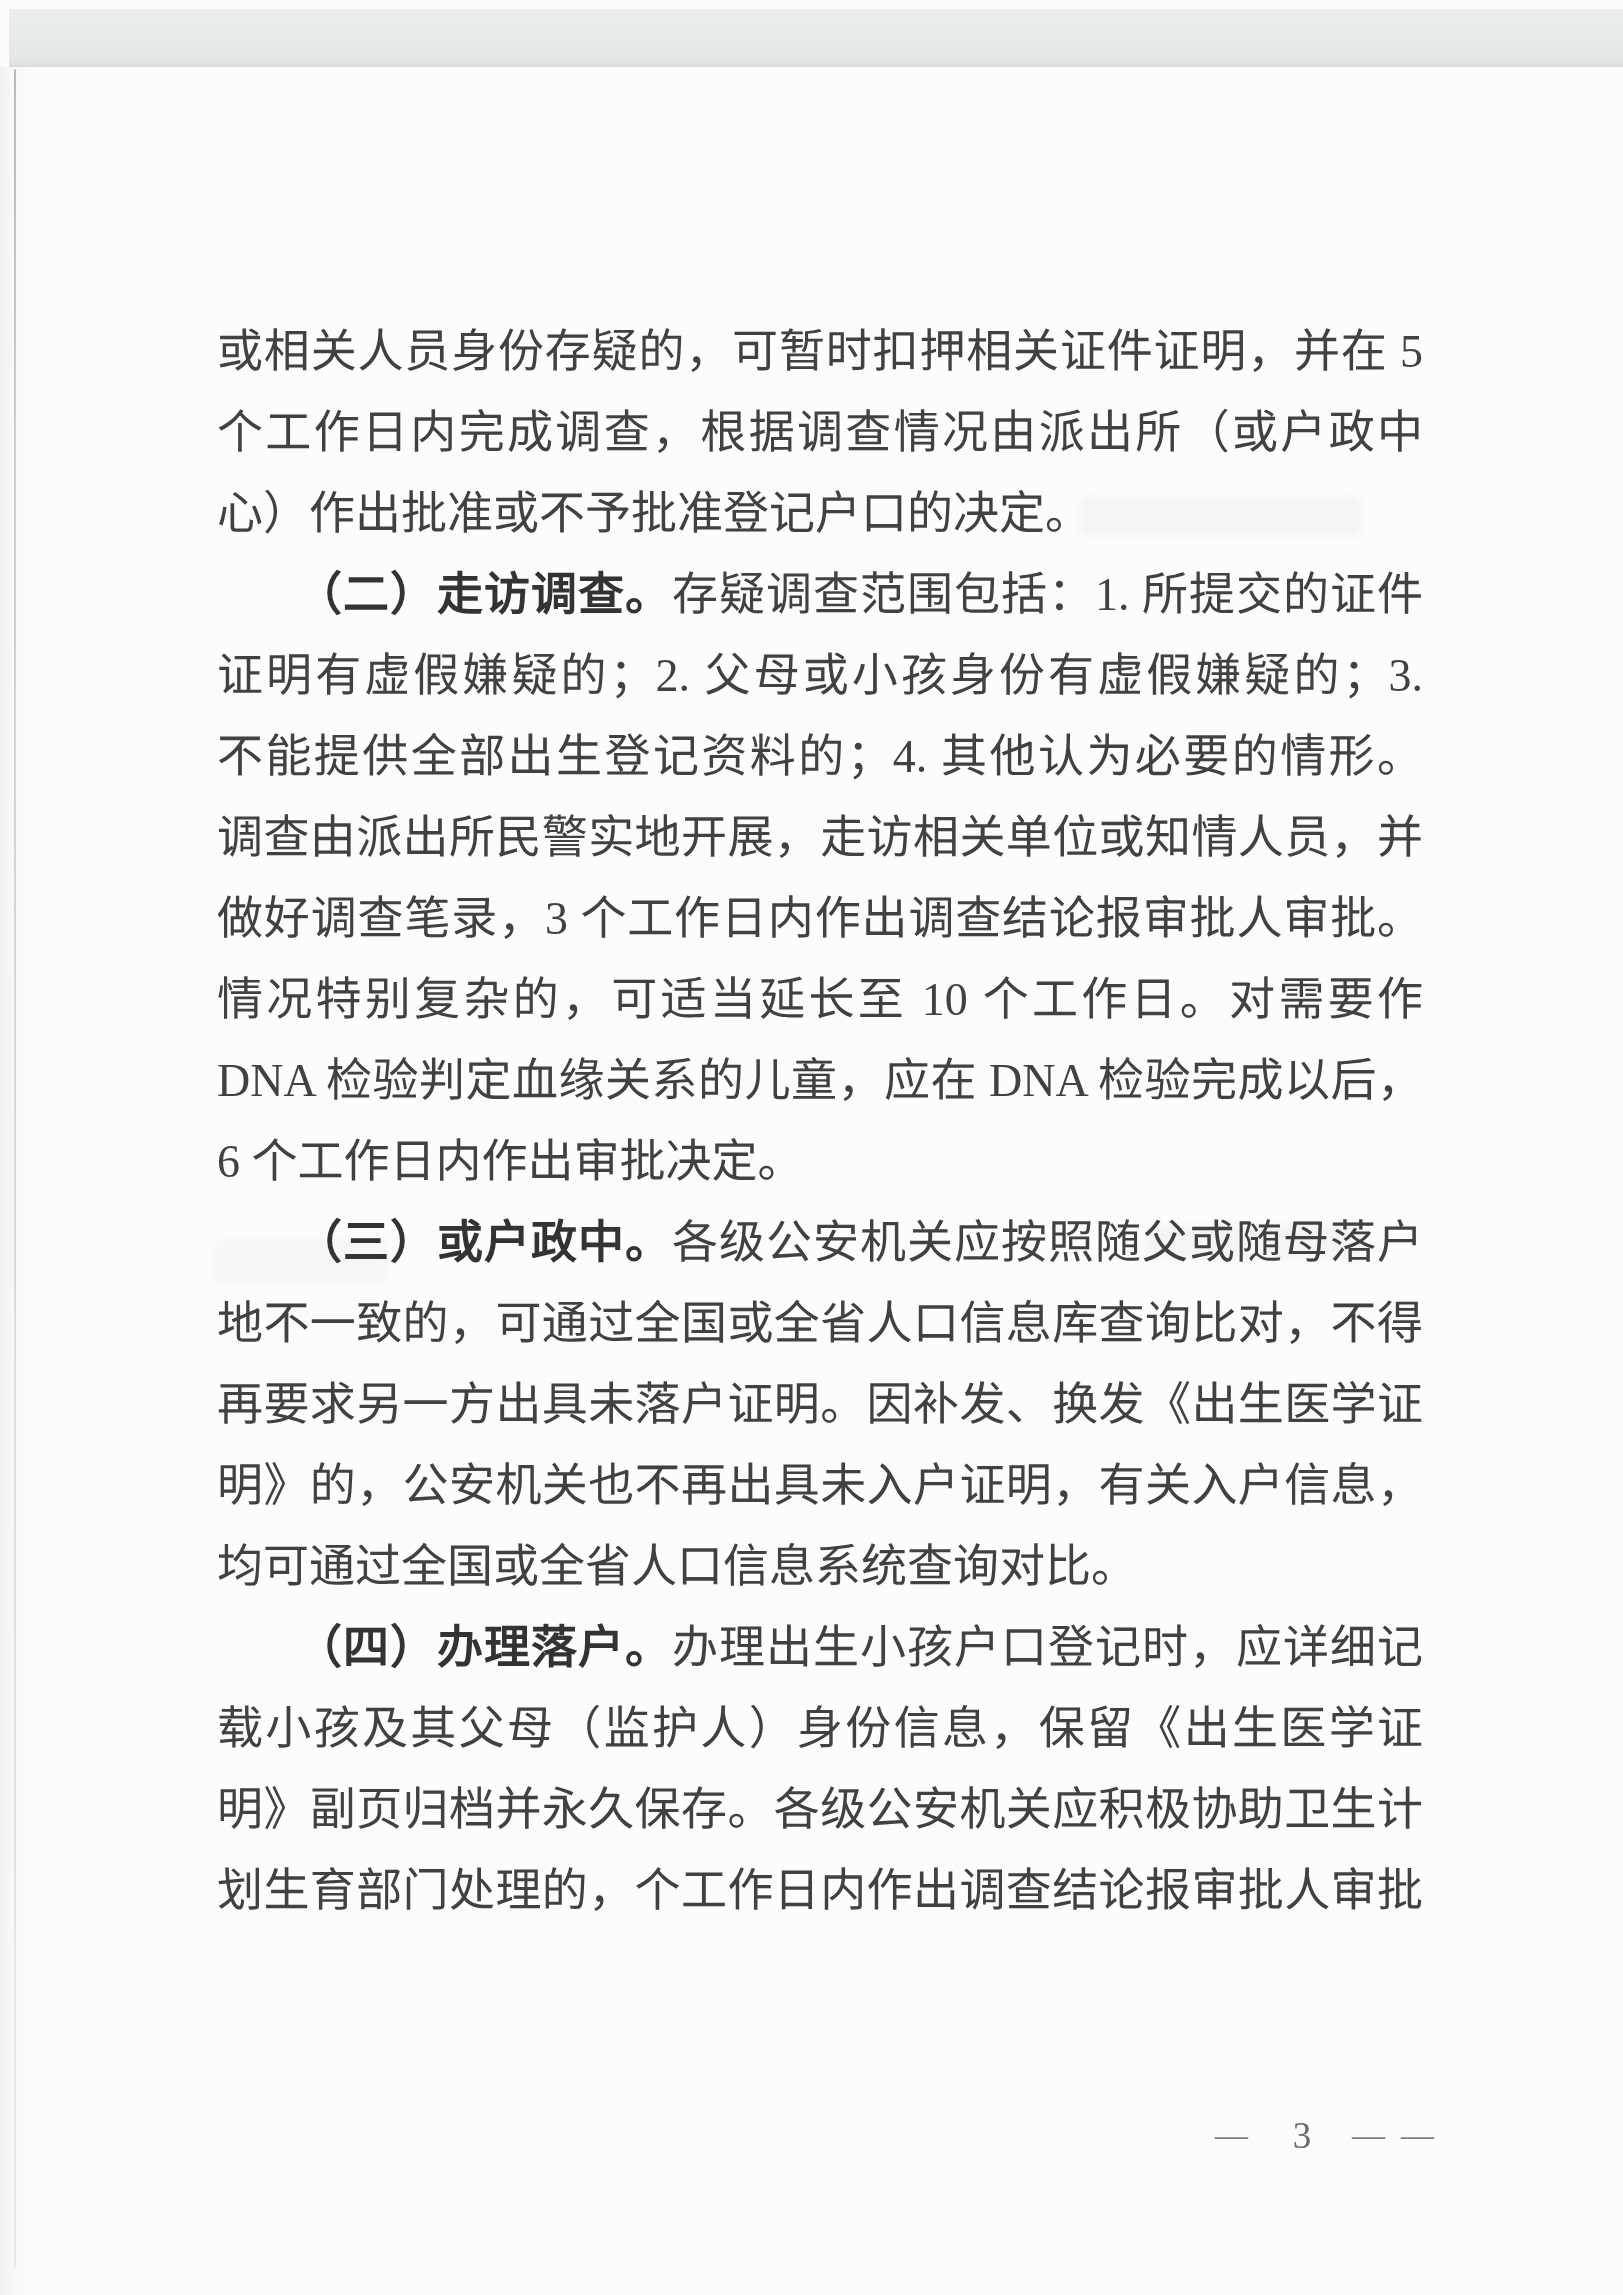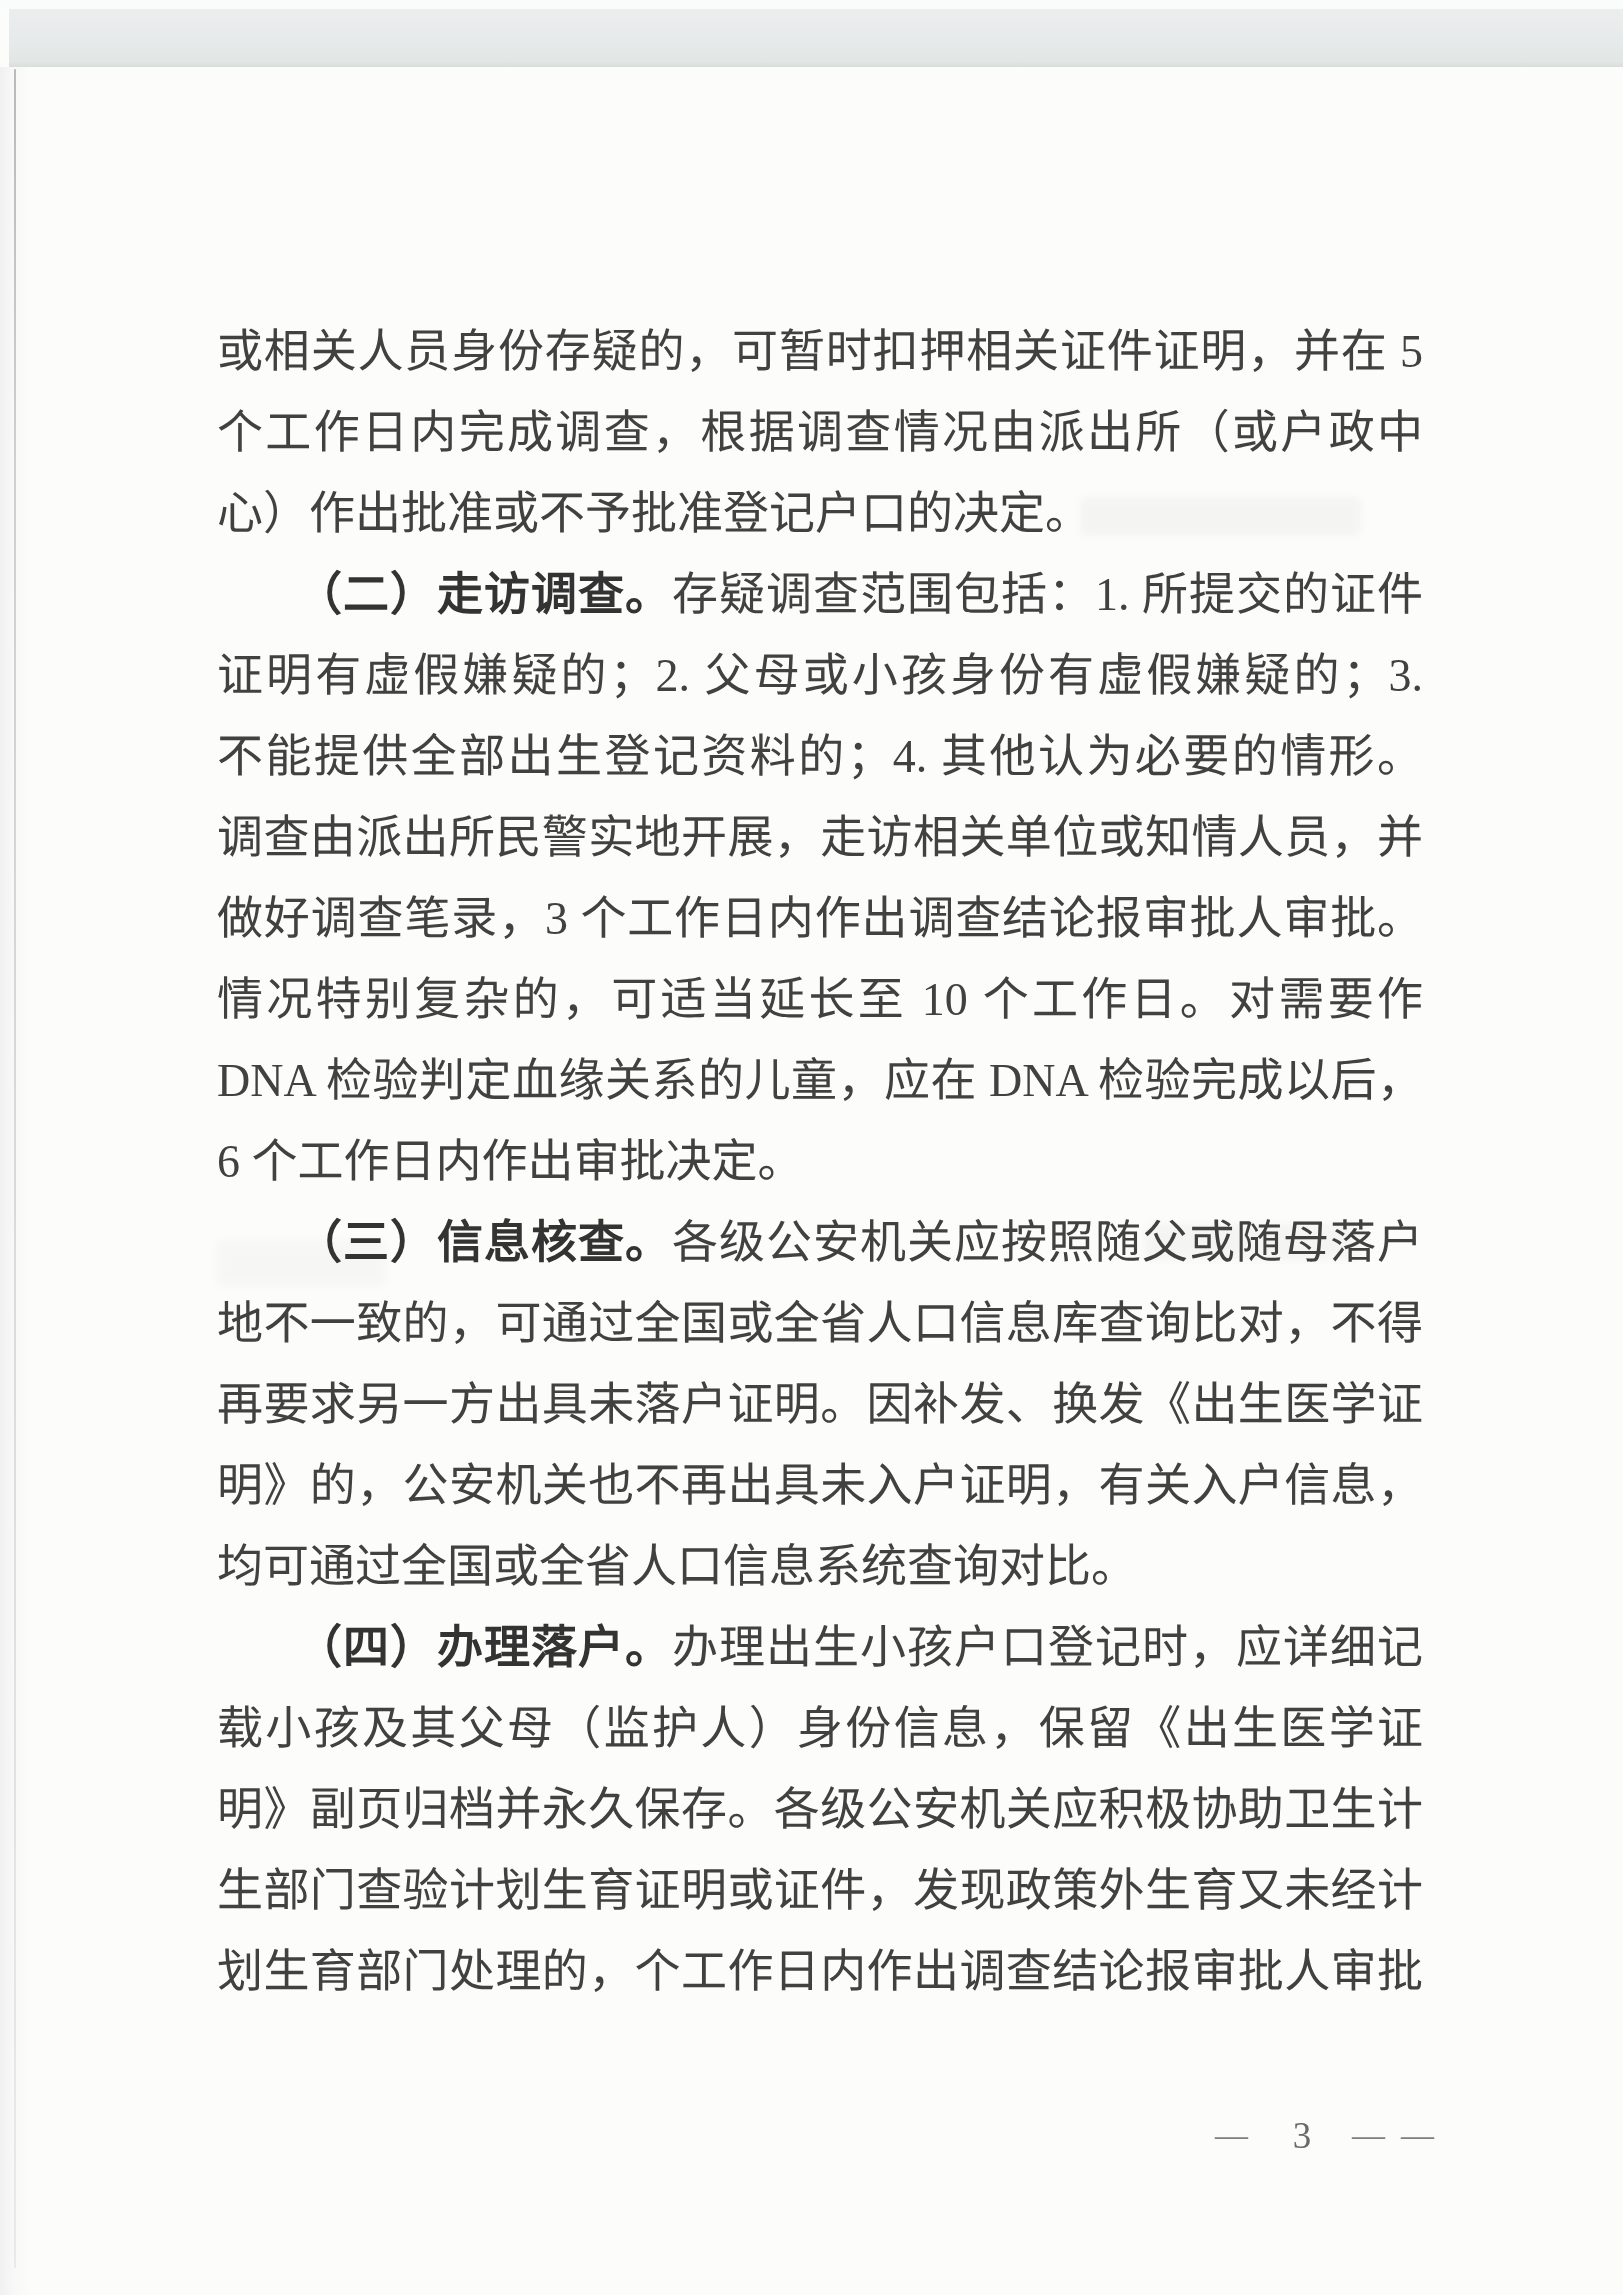--- a/index.html
+++ b/index.html
@@ -111,29 +111,28 @@
       <div class="line justify"><span class="seg">个工作日内完成调查，根据调查情况由派出所（或户政中</span></div>
       <div class="line"><span class="seg">心）作出批准或不予批准登记户口的决定。</span></div>
       <div class="line justify indent"><span class="seg bold">（二）走访调查。</span><span class="seg">存疑调查范围包括：1. 所提交的证件</span></div>
       <div class="line justify"><span class="seg">证明有虚假嫌疑的；2. 父母或小孩身份有虚假嫌疑的；3.</span></div>
       <div class="line justify"><span class="seg">不能提供全部出生登记资料的；4. 其他认为必要的情形。</span></div>
       <div class="line justify"><span class="seg">调查由派出所民警实地开展，走访相关单位或知情人员，并</span></div>
       <div class="line justify"><span class="seg">做好调查笔录，3 个工作日内作出调查结论报审批人审批。</span></div>
       <div class="line justify"><span class="seg">情况特别复杂的，可适当延长至 10 个工作日。对需要作</span></div>
       <div class="line justify"><span class="seg">DNA 检验判定血缘关系的儿童，应在 DNA 检验完成以后，</span></div>
       <div class="line"><span class="seg">6 个工作日内作出审批决定。</span></div>
-      <div class="line justify indent"><span class="seg bold">（三）信息核查。</span><span class="seg">各级公安机关应按照随父或随母落户</span></div>
+      <div class="line justify indent"><span class="seg bold">（三）或户政中。</span><span class="seg">各级公安机关应按照随父或随母落户</span></div>
       <div class="line justify"><span class="seg">地不一致的，可通过全国或全省人口信息库查询比对，不得</span></div>
       <div class="line justify"><span class="seg">再要求另一方出具未落户证明。因补发、换发《出生医学证</span></div>
       <div class="line justify"><span class="seg">明》的，公安机关也不再出具未入户证明，有关入户信息，</span></div>
       <div class="line"><span class="seg">均可通过全国或全省人口信息系统查询对比。</span></div>
       <div class="line justify indent"><span class="seg bold">（四）办理落户。</span><span class="seg">办理出生小孩户口登记时，应详细记</span></div>
       <div class="line justify"><span class="seg">载小孩及其父母（监护人）身份信息，保留《出生医学证</span></div>
       <div class="line justify"><span class="seg">明》副页归档并永久保存。各级公安机关应积极协助卫生计</span></div>
-      <div class="line justify"><span class="seg">生部门查验计划生育证明或证件，发现政策外生育又未经计</span></div>
       <div class="line justify"><span class="seg">划生育部门处理的，个工作日内作出调查结论报审批人审批</span></div>
     </div>
 
   <div class="footer">
     <span class="dash">—</span>
     <span class="num">3</span>
     <span class="dash">— —</span>
   </div>
 
 </div>

